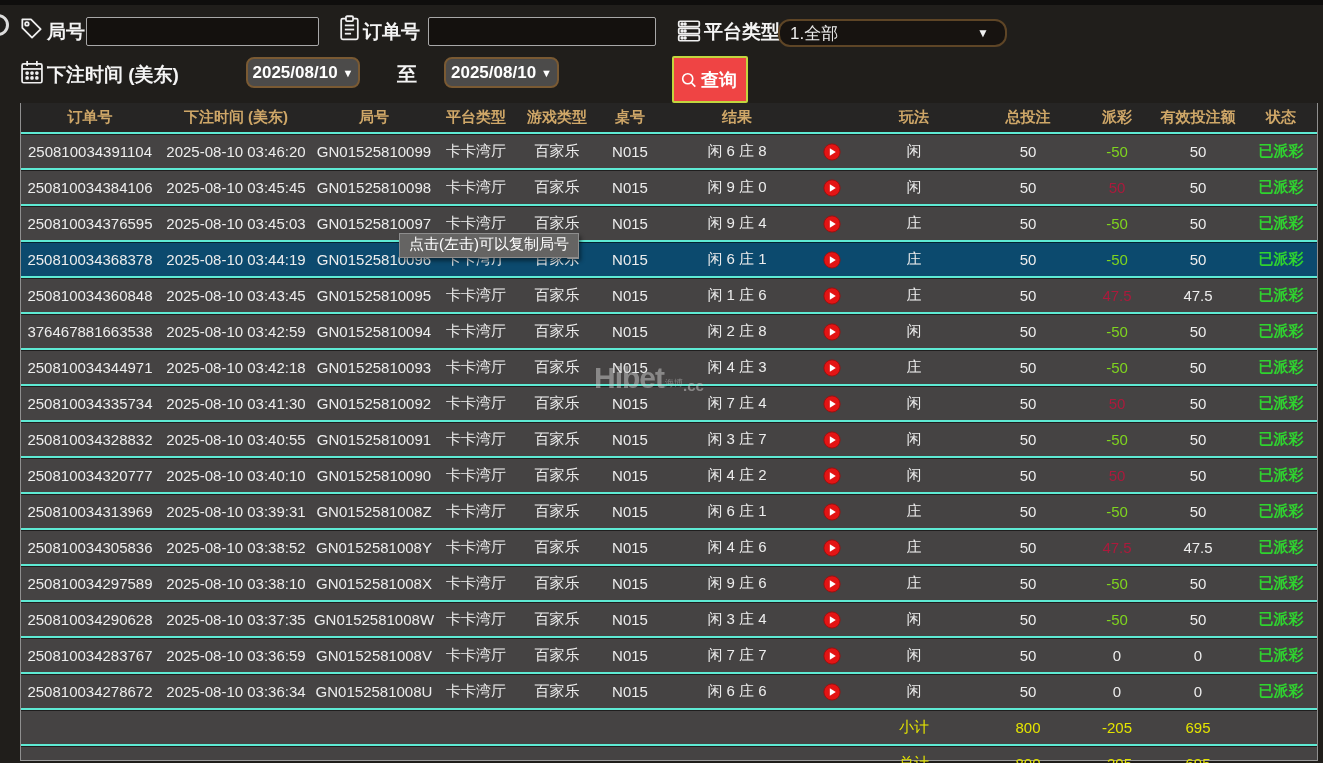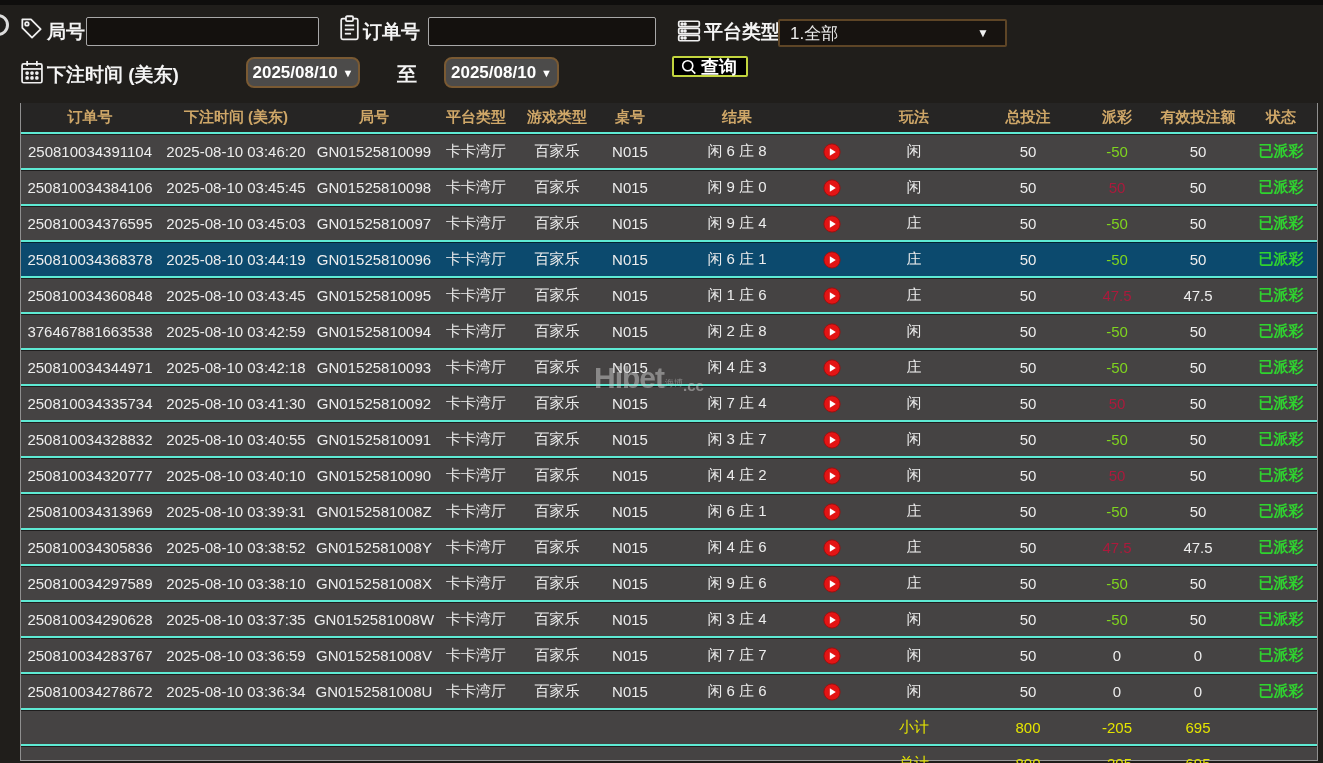--- a/index.html
+++ b/index.html
@@ -15,35 +15,35 @@
   .flabel { position:absolute; color:#f4f4f4; font-weight:700; font-size:19px; white-space:nowrap; }
   .ficon  { position:absolute; color:#f0f0f0; }
   .ficon svg { display:block; }
   .txtinput {
     position:absolute; height:29px; background:#14110e;
     border:1px solid #a8a8a8; border-radius:2px;
     color:#eee; font-size:15px; padding:0 8px; outline:none;
   }
   .select-box {
     position:absolute; height:28px; background:#171310;
-    border:2px solid #5e4526; border-radius:2px;
+    border:2px solid #5e4526; border-radius:12px;
     color:#ececec; font-size:17px; display:flex; align-items:center;
     padding:4px 10px; cursor:pointer;
   }
   .select-box .arrow { position:absolute; right:16px; font-size:12px; color:#f0f0f0; }
   .date-btn {
     position:absolute; height:31px; background:#4c4b4a;
     border:2px solid #7a5a33; border-radius:8px;
     color:#fff; font-weight:700; font-size:17px;
     display:flex; align-items:center; justify-content:center; gap:5px; cursor:pointer;
   }
   .date-btn .arrow { font-size:11px; }
   .search-btn {
-    position:absolute; left:672px; top:56px; height:21px; padding:0 9px 0 6px;
-    background:#000000; border:2px solid #c2d53e; border-radius:2px;
+    position:absolute; left:672px; top:56px; height:47px; padding:0 9px 0 6px;
+    background:#ef4444; border:2px solid #c2d53e; border-radius:2px;
     color:#fff; font-weight:700; font-size:18px;
     display:flex; align-items:center; gap:3px; cursor:pointer;
   }
   .edge-ring {
     position:absolute; left:-13px; top:14px; width:22px; height:22px;
     border:3px solid #dcdcdc; border-radius:50%;
   }
 
   
   :root { --cols:138px 154px 122px 82px 80px 66px 148px 42px 122px 106px 72px 90px 76px; }
@@ -534,13 +534,14 @@
     <div class="filler"></div>
   </div>
 
   <div class="watermark">
     <span class="big">Hibet</span>
     <span class="stack">
       <span class="cn">海博</span>
       <span class="cc">.cc</span>
     </span>
   </div>
+  <div class="tooltip">点击(左击)可以复制局号</div>
 </div>
 
 </body></html>

